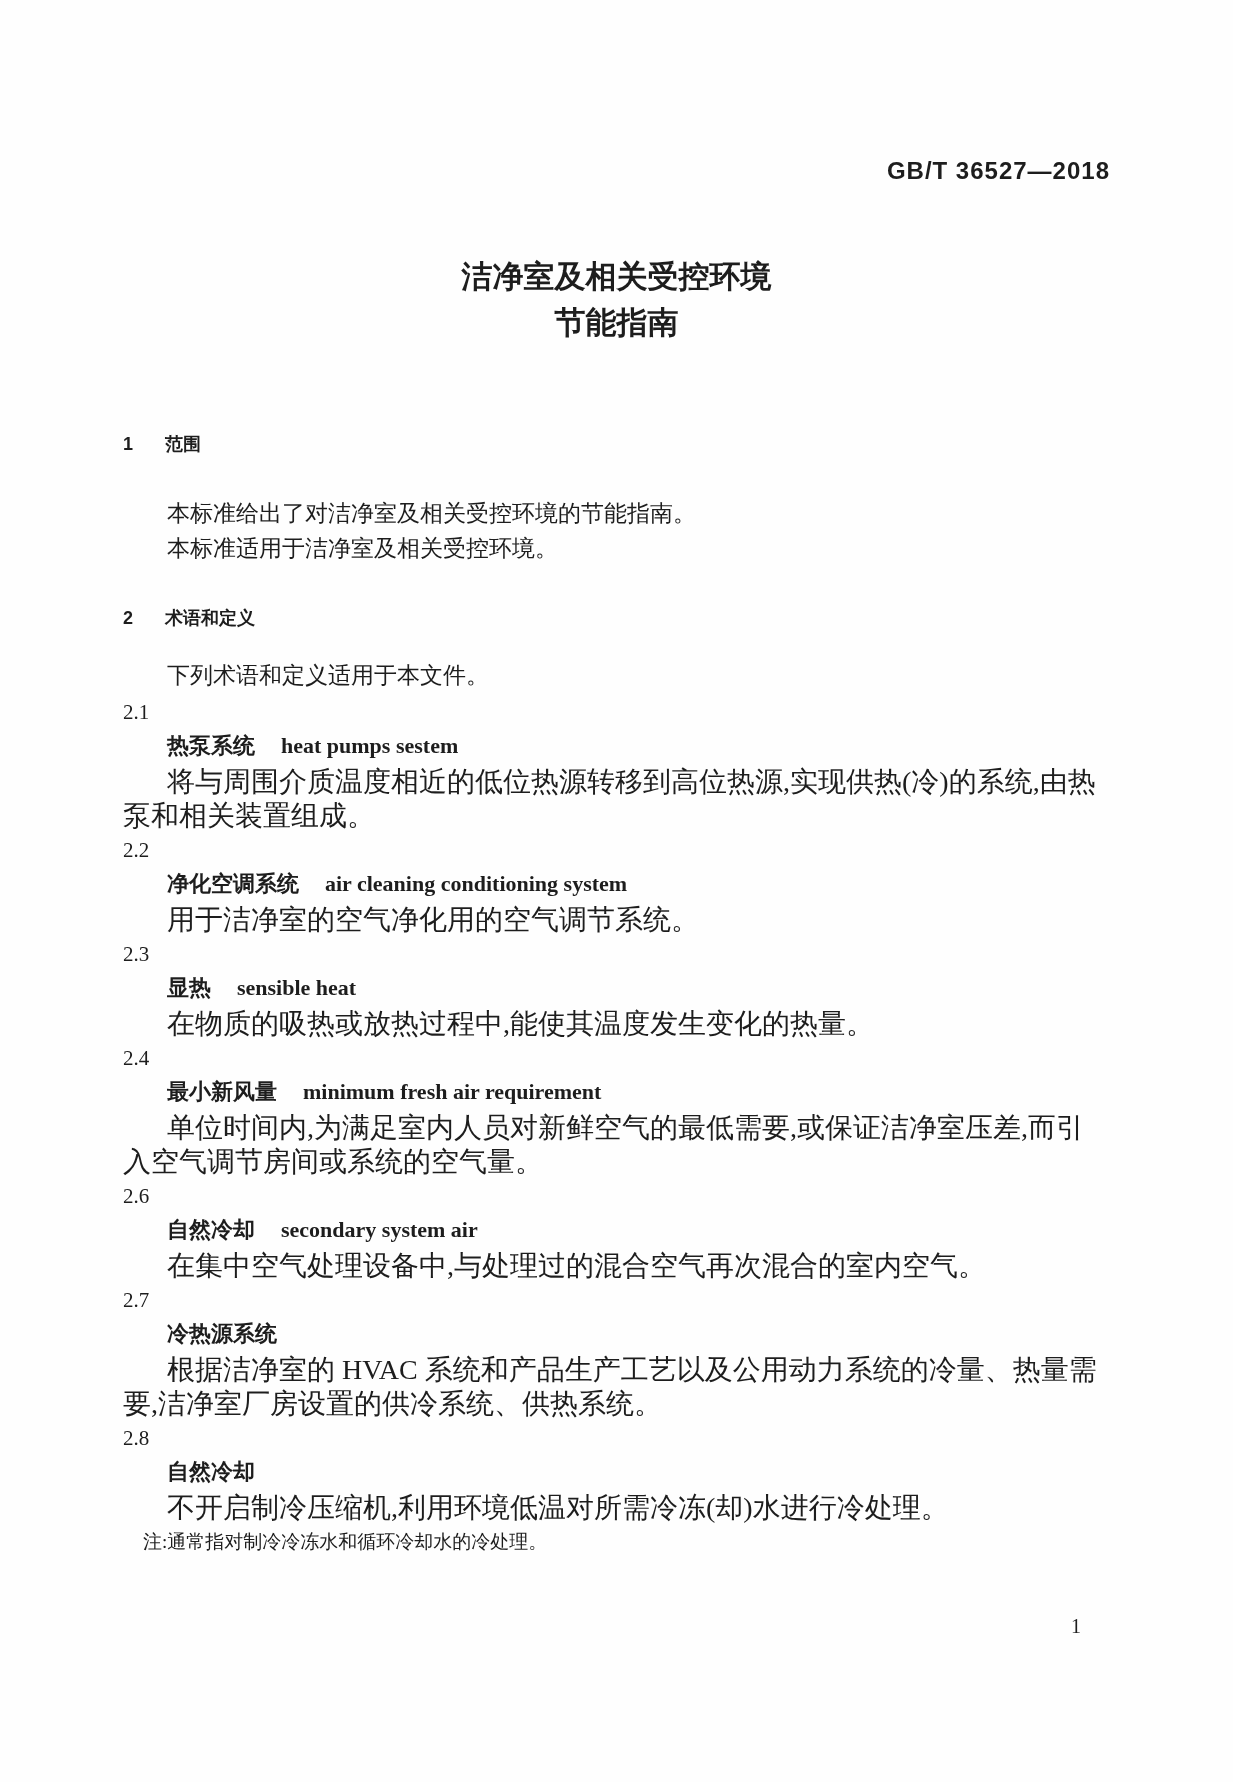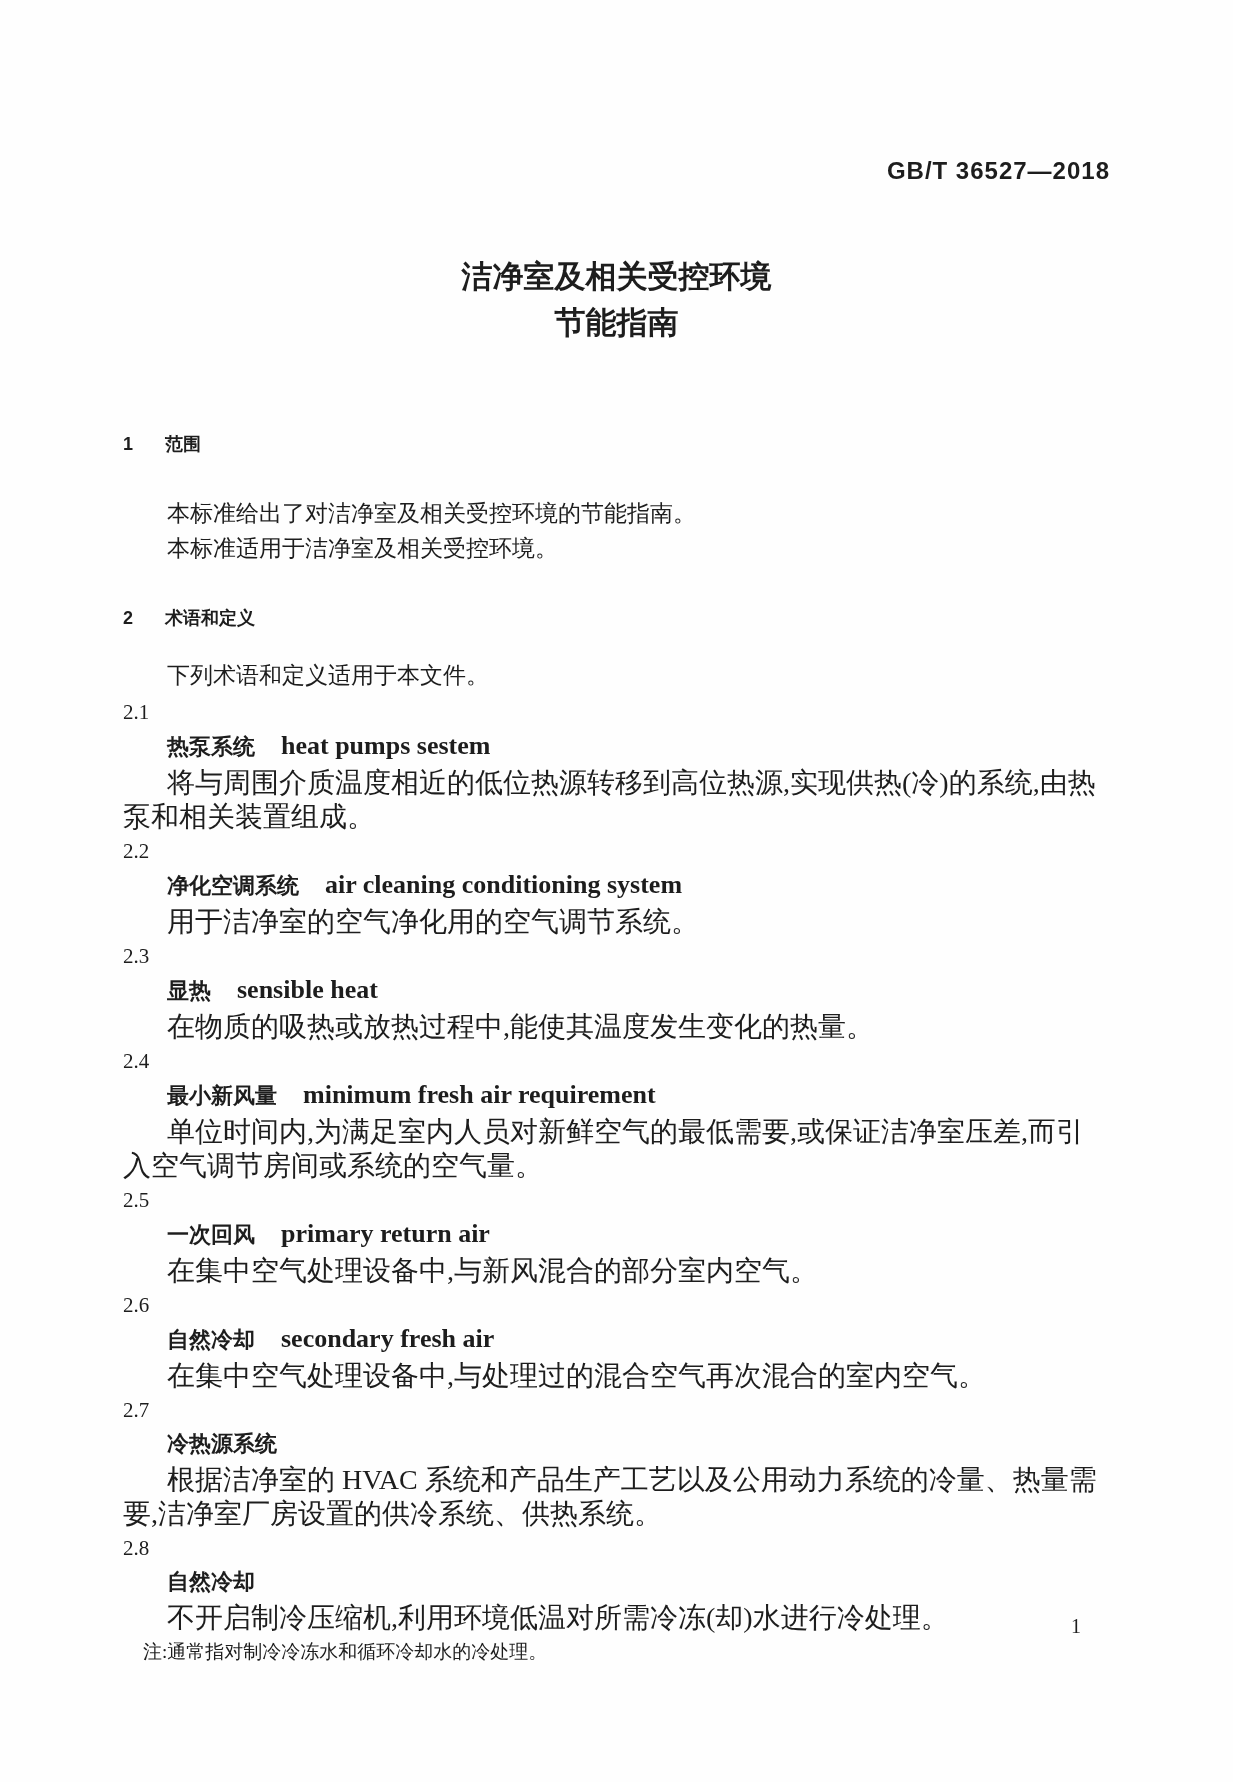--- a/index.html
+++ b/index.html
@@ -59,21 +59,21 @@
     white-space:nowrap;
   }
   .term-zh {
     font-family:"Liberation Sans","DejaVu Sans",sans-serif;
     font-weight:bold;
     font-size:22px;
   }
   .term-en {
     font-family:"Liberation Serif","DejaVu Serif",serif;
     font-weight:bold;
-    font-size:26px;
+    font-size:22px;
     margin-left:26px;
   }
   .term-def {
     font-size:28px;
     line-height:34px;
     text-indent:44px;
     margin:0;
   }
   .term-note {
     font-size:19px;
@@ -143,32 +143,25 @@
       </div>
 
       <div class="term">
         <div class="term-id">2.4</div>
         <div class="term-heading">
           <span class="term-zh">最小新风量</span><span class="term-en">minimum fresh air requirement</span>
         </div>
         <p class="term-def">单位时间内,为满足室内人员对新鲜空气的最低需要,或保证洁净室压差,而引入空气调节房间或系统的空气量。</p>
       </div>
 
-      <div class="term">
-        <div class="term-id">2.5</div>
-        <div class="term-heading">
-          <span class="term-zh">一次回风</span><span class="term-en">primary return air</span>
-        </div>
-        <p class="term-def">在集中空气处理设备中,与新风混合的部分室内空气。</p>
-      </div>
 
       <div class="term">
         <div class="term-id">2.6</div>
         <div class="term-heading">
-          <span class="term-zh">自然冷却</span><span class="term-en">secondary fresh air</span>
+          <span class="term-zh">自然冷却</span><span class="term-en">secondary system air</span>
         </div>
         <p class="term-def">在集中空气处理设备中,与处理过的混合空气再次混合的室内空气。</p>
       </div>
 
       <div class="term">
         <div class="term-id">2.7</div>
         <div class="term-heading">
           <span class="term-zh">冷热源系统</span>
         </div>
         <p class="term-def">根据洁净室的 HVAC 系统和产品生产工艺以及公用动力系统的冷量、热量需要,洁净室厂房设置的供冷系统、供热系统。</p>

